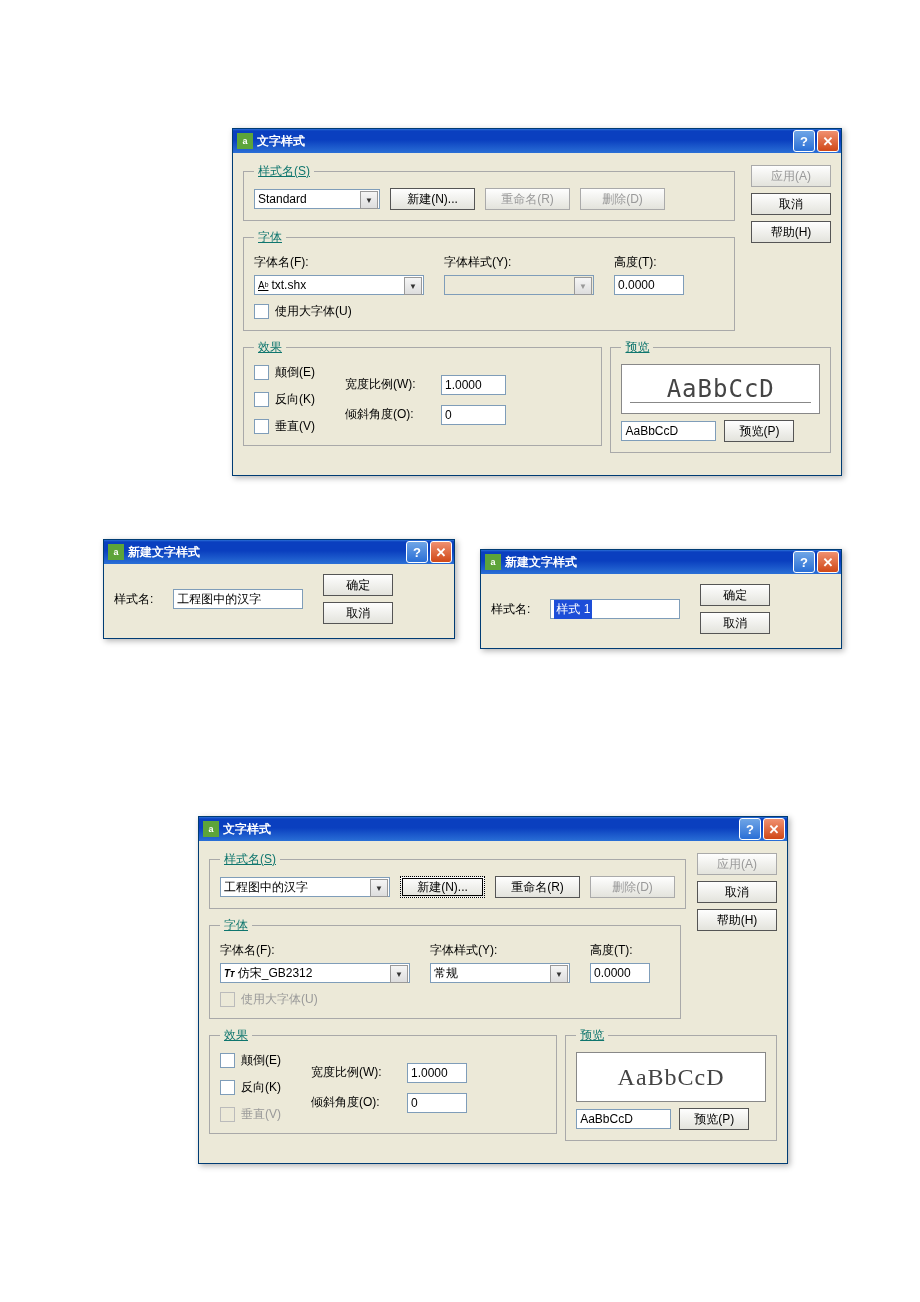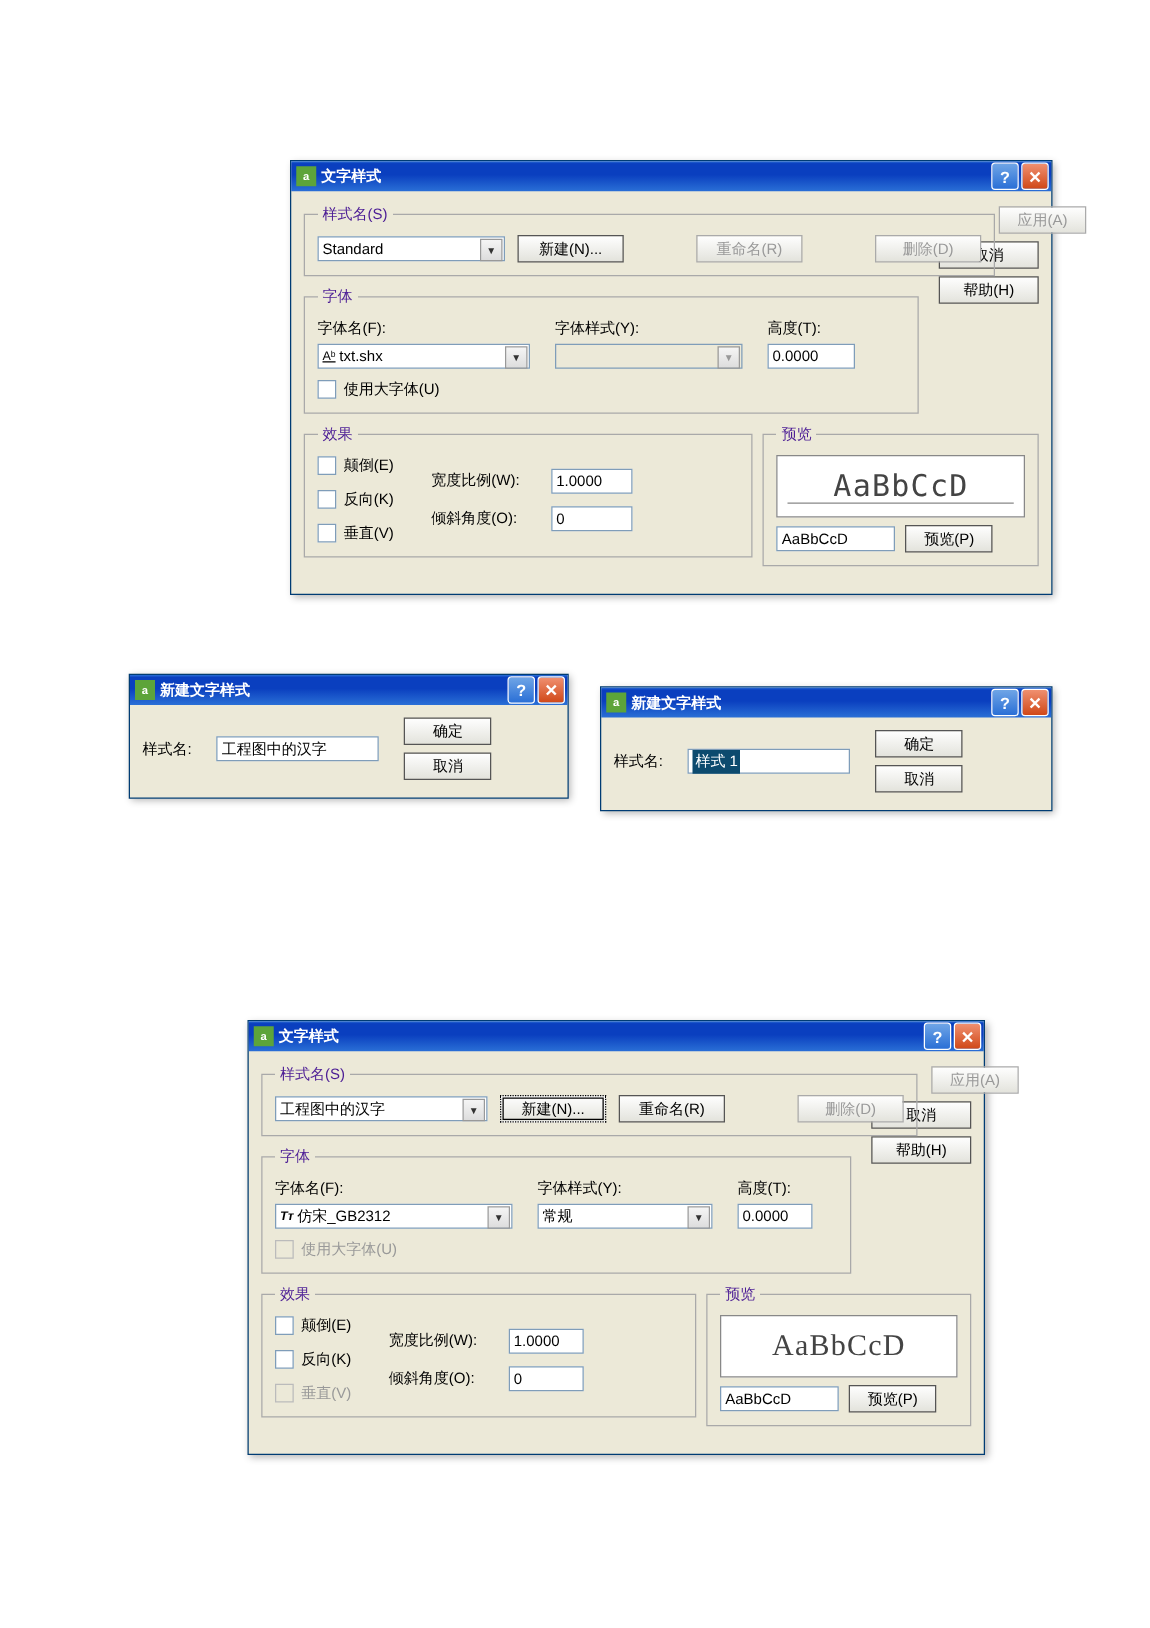--- a/index.html
+++ b/index.html
@@ -60,21 +60,22 @@
     position: relative;
   }
   fieldset {
     border: 1px solid #a9a9a9;
     margin: 0 0 8px 0;
     padding: 8px 10px 10px 10px;
     position: relative;
   }
   fieldset > legend {
     padding: 0 4px;
-    color: #4c1d95;
+    color: #0f766e;
+    text-decoration: underline;
   }
   .row { display: flex; align-items: center; }
   .combo, .textin {
     border: 1px solid #7f9db9;
     background: #fff;
     height: 20px;
     box-sizing: border-box;
     padding: 0 3px;
     display: flex;
     align-items: center;
@@ -96,21 +97,21 @@
     background: linear-gradient(#fefefe, #e3e3dc);
     padding: 0 8px;
     font-size: 12px;
     display: inline-flex;
     align-items: center;
     justify-content: center;
     box-sizing: border-box;
     min-width: 70px;
     white-space: nowrap;
   }
-  .btn.disabled { color:#999; border-color:#aaa;margin-left:48px; }
+  .btn.disabled { color:#999; border-color:#aaa; }
   .btn.focused { border: 1px dotted #000; outline: 1px solid #000; outline-offset:-3px; }
   .check {
     width: 13px; height: 13px;
     border: 1px solid #7f9db9; background:#fff;
     display:inline-block;
     margin-right: 6px;
     flex-shrink:0;
   }
   .check.disabled { background:#ece9d8; border-color:#bbb; }
   .lbl { white-space: nowrap; }
@@ -136,21 +137,21 @@
     letter-spacing: 1px;
     color: #444;
     position: relative;
     overflow: hidden;
   }
   .preview-box .underline {
     position: absolute; left:8px; right:8px; bottom:10px;
     border-bottom:1px solid #888;
   }
   .sel-text {
-    background:#0c4a6e; color:#fff; padding:1px 2px;
+    background:#1d4ed8; color:#fff; padding:1px 2px;
   }
   .shx-icon { font-size:10px; margin-right:3px;text-decoration:underline; }
   .tt-icon { font-size:10px; margin-right:3px; font-weight:bold;font-style:italic;}
 </style>
 </head>
 <body>
 
 <div class="dialog" style="left:232px; top:128px; width:608px;">
   <div class="titlebar">
     <span class="app-icon">a</span>
@@ -161,21 +162,21 @@
   <div class="body">
     <div class="side-btns">
       <span class="btn disabled">应用(A)</span>
       <span class="btn">取消</span>
       <span class="btn">帮助(H)</span>
     </div>
 
     <fieldset style="width:470px;">
       <legend>样式名(S)</legend>
       <div class="row" style="gap:10px;">
-        <div class="combo" style="width:150px;">
+        <div class="combo" style="width:126px;">
           <span>Standard</span>
           <span class="arrow">▼</span>
         </div>
         <span class="btn" style="min-width:85px;">新建(N)...</span>
         <span class="btn disabled" style="min-width:85px;">重命名(R)</span>
         <span class="btn disabled" style="min-width:85px;">删除(D)</span>
       </div>
     </fieldset>
 
     <fieldset style="width:470px;">

